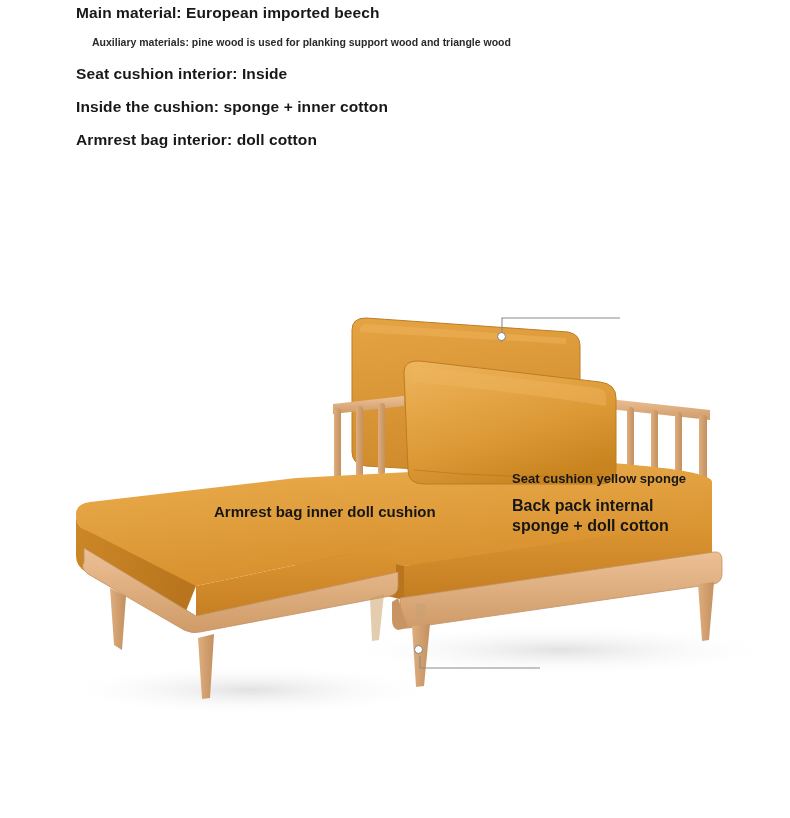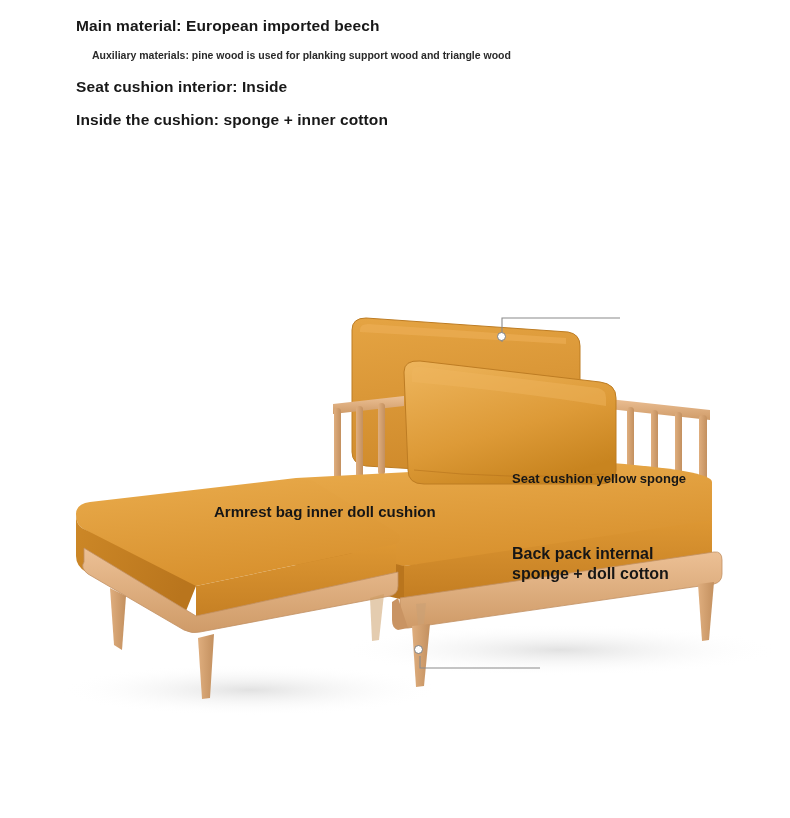--- a/index.html
+++ b/index.html
@@ -30,21 +30,21 @@
   }
   .spec-line {
     font-size: 15.5px;
     font-weight: bold;
     color: #181818;
     letter-spacing: 0.1px;
     margin: 0 0 13px 0;
     line-height: 1.3;
   }
   .spec-line.first {
-    margin-top: 16px;
+    margin-top: 3px;
   }
   .spec-sub {
     font-size: 10.5px;
     font-weight: bold;
     color: #2a2a2a;
     margin: 0 0 14px 16px;
     line-height: 1.3;
   }
 
   
@@ -70,21 +70,20 @@
   }
   .c-seatcushion {
     left: 512px;
     top: 246px;
     font-size: 13px;
   }
   .c-backpack {
     left: 512px;
     top: 271px;
     font-size: 16px;
-    margin-top: 48px;
   }
   .dot {
     position: absolute;
     width: 9px;
     height: 9px;
     border-radius: 50%;
     border: 1.6px solid #7d7d7d;
     background: #ffffff;
     box-sizing: border-box;
   }
@@ -100,20 +99,21 @@
 </head>
 <body>
 
 <div class="page">
 
   <div class="spec-block">
     <p class="spec-line first">Main material: European imported beech</p>
     <p class="spec-sub">Auxiliary materials: pine wood is used for planking support wood and triangle wood</p>
     <p class="spec-line">Seat cushion interior: Inside</p>
     <p class="spec-line">Inside the cushion: sponge + inner cotton</p>
+    <p class="spec-line">Armrest bag interior: doll cotton</p>
   </div>
 
   <svg class="sofa" viewBox="0 0 790 818" aria-hidden="true">
     <defs>
       <linearGradient id="fabTop" x1="0" y1="0" x2="0.3" y2="1">
         <stop offset="0%" stop-color="#e9ab4c"></stop>
         <stop offset="100%" stop-color="#d8912e"></stop>
       </linearGradient>
       <linearGradient id="fabFront" x1="0" y1="0" x2="0" y2="1">
         <stop offset="0%" stop-color="#dd9733"></stop>

